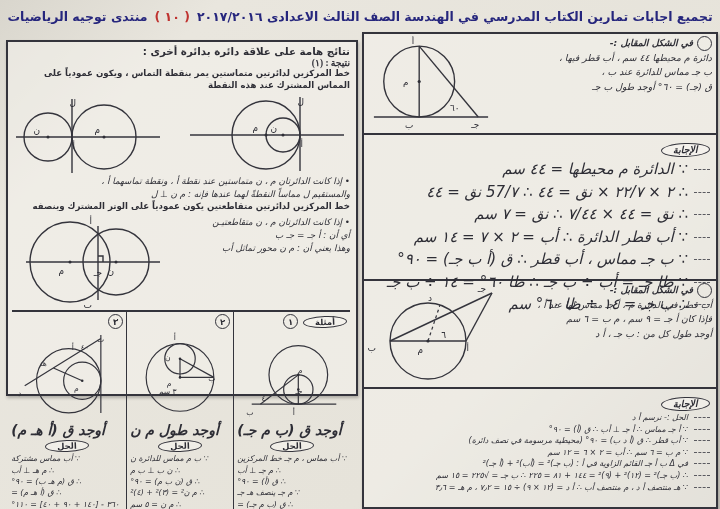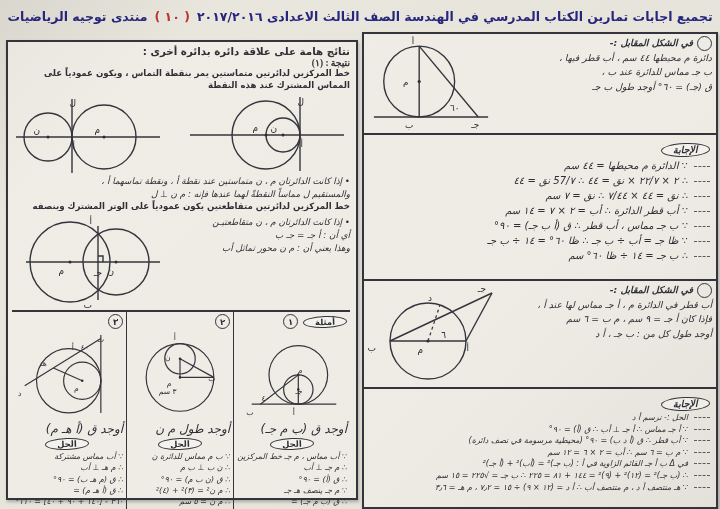--- a/index.html
+++ b/index.html
@@ -16,46 +16,46 @@
   
   .col-r{position:absolute;left:362px;top:32px;width:352px;height:473px;border:2.6px solid #34343c;
     background:rgba(244,242,236,.55);display:flex;flex-direction:column;direction:rtl;box-shadow:1px 2px 3px rgba(0,0,0,.25);}
   .sec{border-bottom:2.6px solid #34343c;box-sizing:border-box;}
   .sec:last-child{border-bottom:none;}
   .probbox{display:flex;direction:rtl;padding:2px 4px;gap:2px;}
   .ptext{flex:1;font-size:9.3px;font-style:italic;line-height:1.55;text-align:right;}
   .pmark{display:inline-block;width:13px;height:13px;border:1.5px solid #34343c;border-radius:50%;
     vertical-align:middle;margin-left:4px;}
   .sol{padding:3px 6px 2px 4px;font-style:italic;}
-  .sol .line{font-size:10px;line-height:1.5;white-space:nowrap;overflow:hidden;text-align:right;}
+  .sol .line{font-size:15px;line-height:1.5;white-space:nowrap;overflow:hidden;text-align:right;}
   .sol.small .line{font-size:8px;line-height:1.45;}
   .sol .line::before{content:"";display:inline-block;width:16px;margin-left:6px;
     border-top:1.2px dashed #5a5a60;vertical-align:middle;}
   .oval{display:inline-block;border:1.5px solid #34343c;border-radius:50%;padding:0 11px 1px 11px;
     font-size:9.5px;font-weight:bold;transform:rotate(-2deg);margin-bottom:1px;background:rgba(250,248,243,.5);}
   
-  .col-l{position:absolute;left:6px;top:40px;width:352px;height:460px;border:2.6px solid #34343c;
+  .col-l{position:absolute;left:6px;top:40px;width:352px;height:356px;border:2.6px solid #34343c;
     background:rgba(244,242,236,.55);box-sizing:border-box;padding:3px 6px 0 4px;display:flex;
     flex-direction:column;direction:rtl;box-shadow:1px 2px 3px rgba(0,0,0,.25);}
   .l-title{font-size:10.3px;font-weight:bold;text-align:right;}
   .n-head{font-size:9.3px;font-weight:bold;font-family:Liberation Serif, serif;}
   .n-text{font-size:8.6px;font-weight:bold;line-height:1.35;text-align:right;}
   .diag-row{display:flex;direction:rtl;justify-content:space-between;align-items:flex-start;height:86px;}
   .hw{font-size:8.8px;font-style:italic;line-height:1.45;text-align:right;}
   .row2{display:flex;direction:rtl;gap:2px;}
   .row2 .hwcol{flex:1;padding-top:4px;}
   .ex-grid{display:flex;direction:rtl;flex:1;border-top:2.4px solid #34343c;margin-top:2px;}
   .ex-col{flex:1;border-left:1.6px solid #34343c;padding:1px 3px;box-sizing:border-box;}
   .ex-col:last-child{border-left:none;}
   .ex-head{display:flex;direction:rtl;align-items:center;gap:5px;justify-content:flex-start;height:17px;}
   .numb{width:13px;height:13px;border:1.4px solid #34343c;border-radius:50%;font-size:8.5px;
     display:flex;align-items:center;justify-content:center;font-weight:bold;flex:none;}
-  .task{font-size:12px;font-style:italic;font-weight:normal;text-align:right;line-height:1.2;}
+  .task{font-size:14px;font-style:italic;font-weight:bold;text-align:left;line-height:1.2;}
   .oval.sm{font-size:8.4px;padding:0 8px;display:block;width:26px;margin:1px auto;text-align:center;}
-  .ex-col .line{font-size:7.9px;font-style:italic;line-height:1.45;text-align:right;white-space:nowrap;overflow:hidden;}
+  .ex-col .line{font-size:7.9px;font-style:italic;line-height:1.45;text-align:left;white-space:nowrap;overflow:hidden;}
 </style>
 </head>
 <body>
 <div class="page">
 
   <div class="hdr">
     <span>تجميع اجابات تمارين الكتاب المدرسي في الهندسة  الصف الثالث الاعدادى ٢٠١٧/٢٠١٦</span>
     <span class="badge">( ١٠ )</span>
     <span>منتدى توجيه الرياضيات</span>
   </div>

